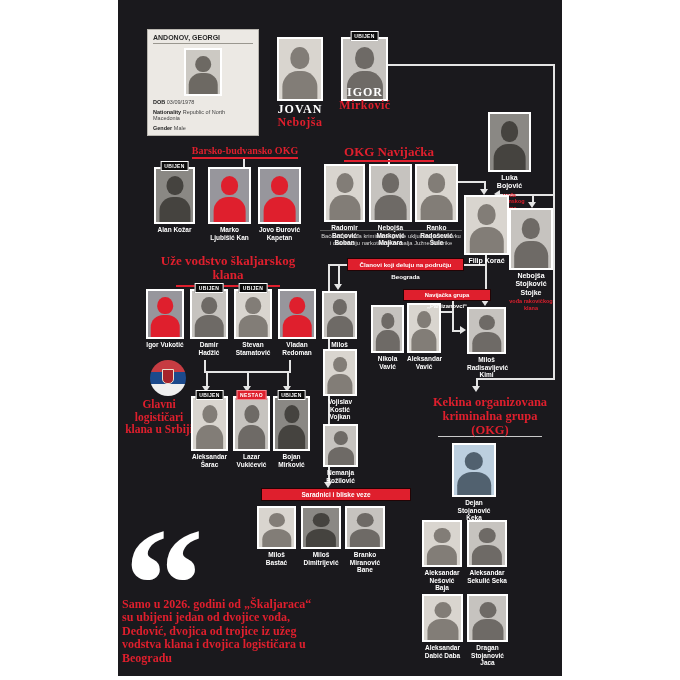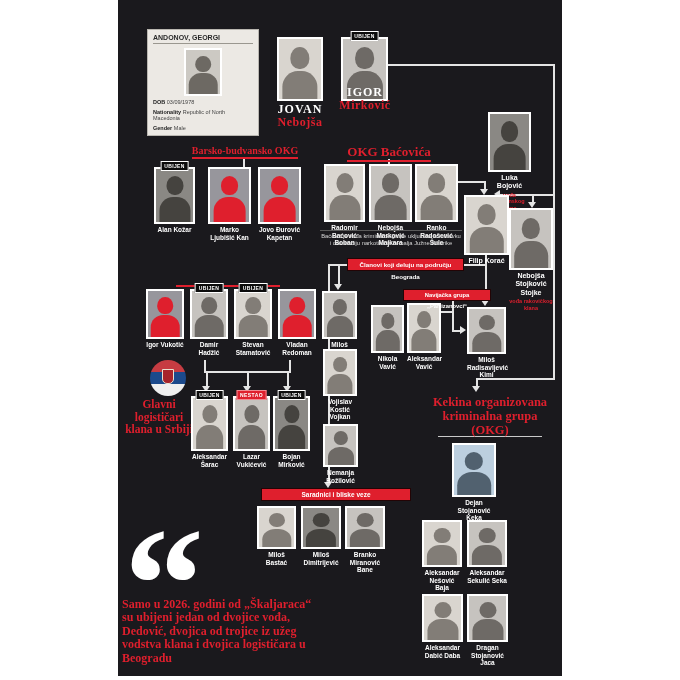--- a/index.html
+++ b/index.html
@@ -140,21 +140,21 @@
   </div>
   <div class="card" style="left:208px;top:167px;width:43px">
     <div class="photo ph-sil" style="height:57px"></div>
     <div class="pname">Marko Ljubišić Kan</div>
   </div>
   <div class="card" style="left:258px;top:167px;width:43px">
     <div class="photo ph-sil" style="height:57px"></div>
     <div class="pname">Jovo Đurović Kapetan</div>
   </div>
 
-  <div class="rhead" style="left:330px;top:145px;width:118px;font-size:13px"><span class="u">OKG Baćovića</span></div>
+  <div class="rhead" style="left:330px;top:145px;width:118px;font-size:13px"><span class="u">OKG Navijačka</span></div>
   <div class="card" style="left:324px;top:164px;width:41px">
     <div class="photo ph-a" style="height:58px"></div>
     <div class="pname">Radomir Baćović Boban</div>
   </div>
   <div class="card" style="left:369px;top:164px;width:43px">
     <div class="photo ph-b" style="height:58px"></div>
     <div class="pname">Nebojša Marković Majkara</div>
   </div>
   <div class="card" style="left:415px;top:164px;width:43px">
     <div class="photo ph-a" style="height:58px"></div>
@@ -170,20 +170,21 @@
   <div class="card" style="left:464px;top:195px;width:45px">
     <div class="photo ph-a" style="height:60px"></div>
     <div class="wname">Filip Korać</div>
   </div>
   <div class="card" style="left:509px;top:208px;width:44px">
     <div class="photo ph-b" style="height:62px"></div>
     <div class="wname">Nebojša Stojković Stojke</div>
     <div class="role">vođa rakovičkog klana</div>
   </div>
 
+  <div class="rhead" style="left:158px;top:254px;width:140px;font-size:13px"><span>Uže vodstvo škaljarskog klana</span></div>
   <div class="ln" style="left:176px;top:285px;width:104px;height:2px;background:#df1f2d"></div>
   <div class="card" style="left:146px;top:289px;width:38px">
     <div class="photo ph-sil" style="height:50px"></div>
     <div class="pname">Igor Vukotić</div>
   </div>
   <div class="card" style="left:190px;top:289px;width:38px">
     <div class="badge">UBIJEN</div>
     <div class="photo ph-b" style="height:50px"></div>
     <div class="pname">Damir Hadžić</div>
   </div>

